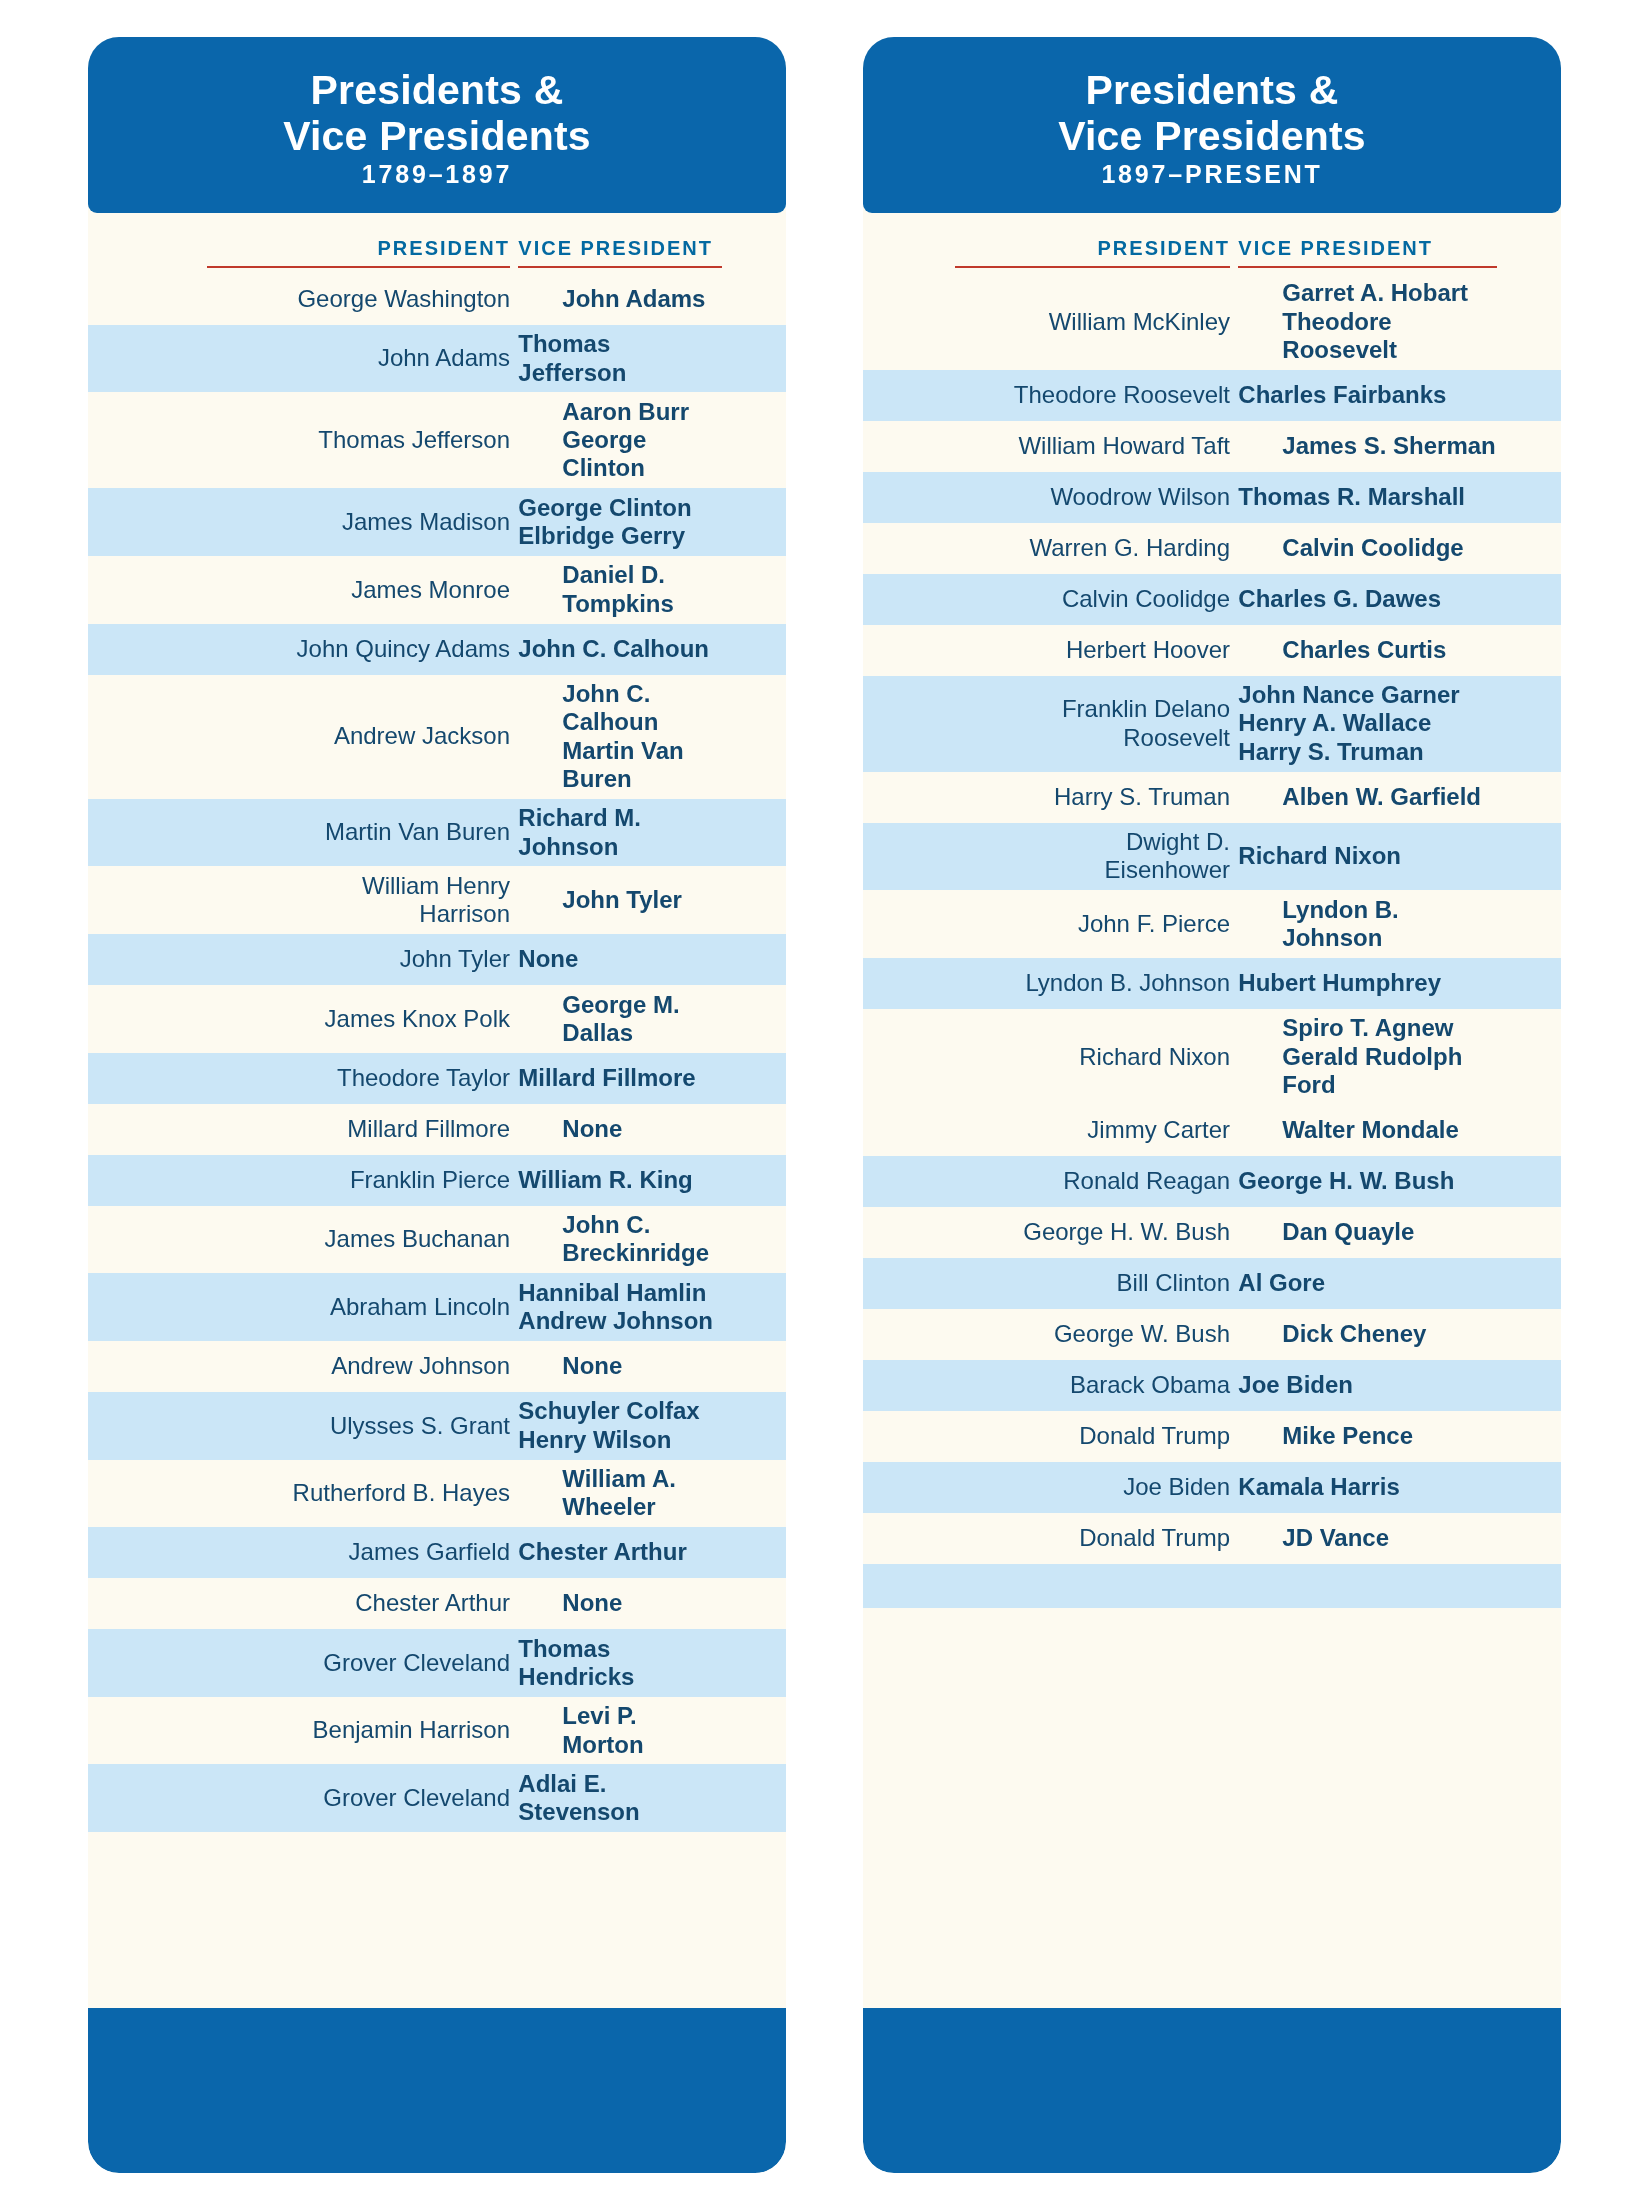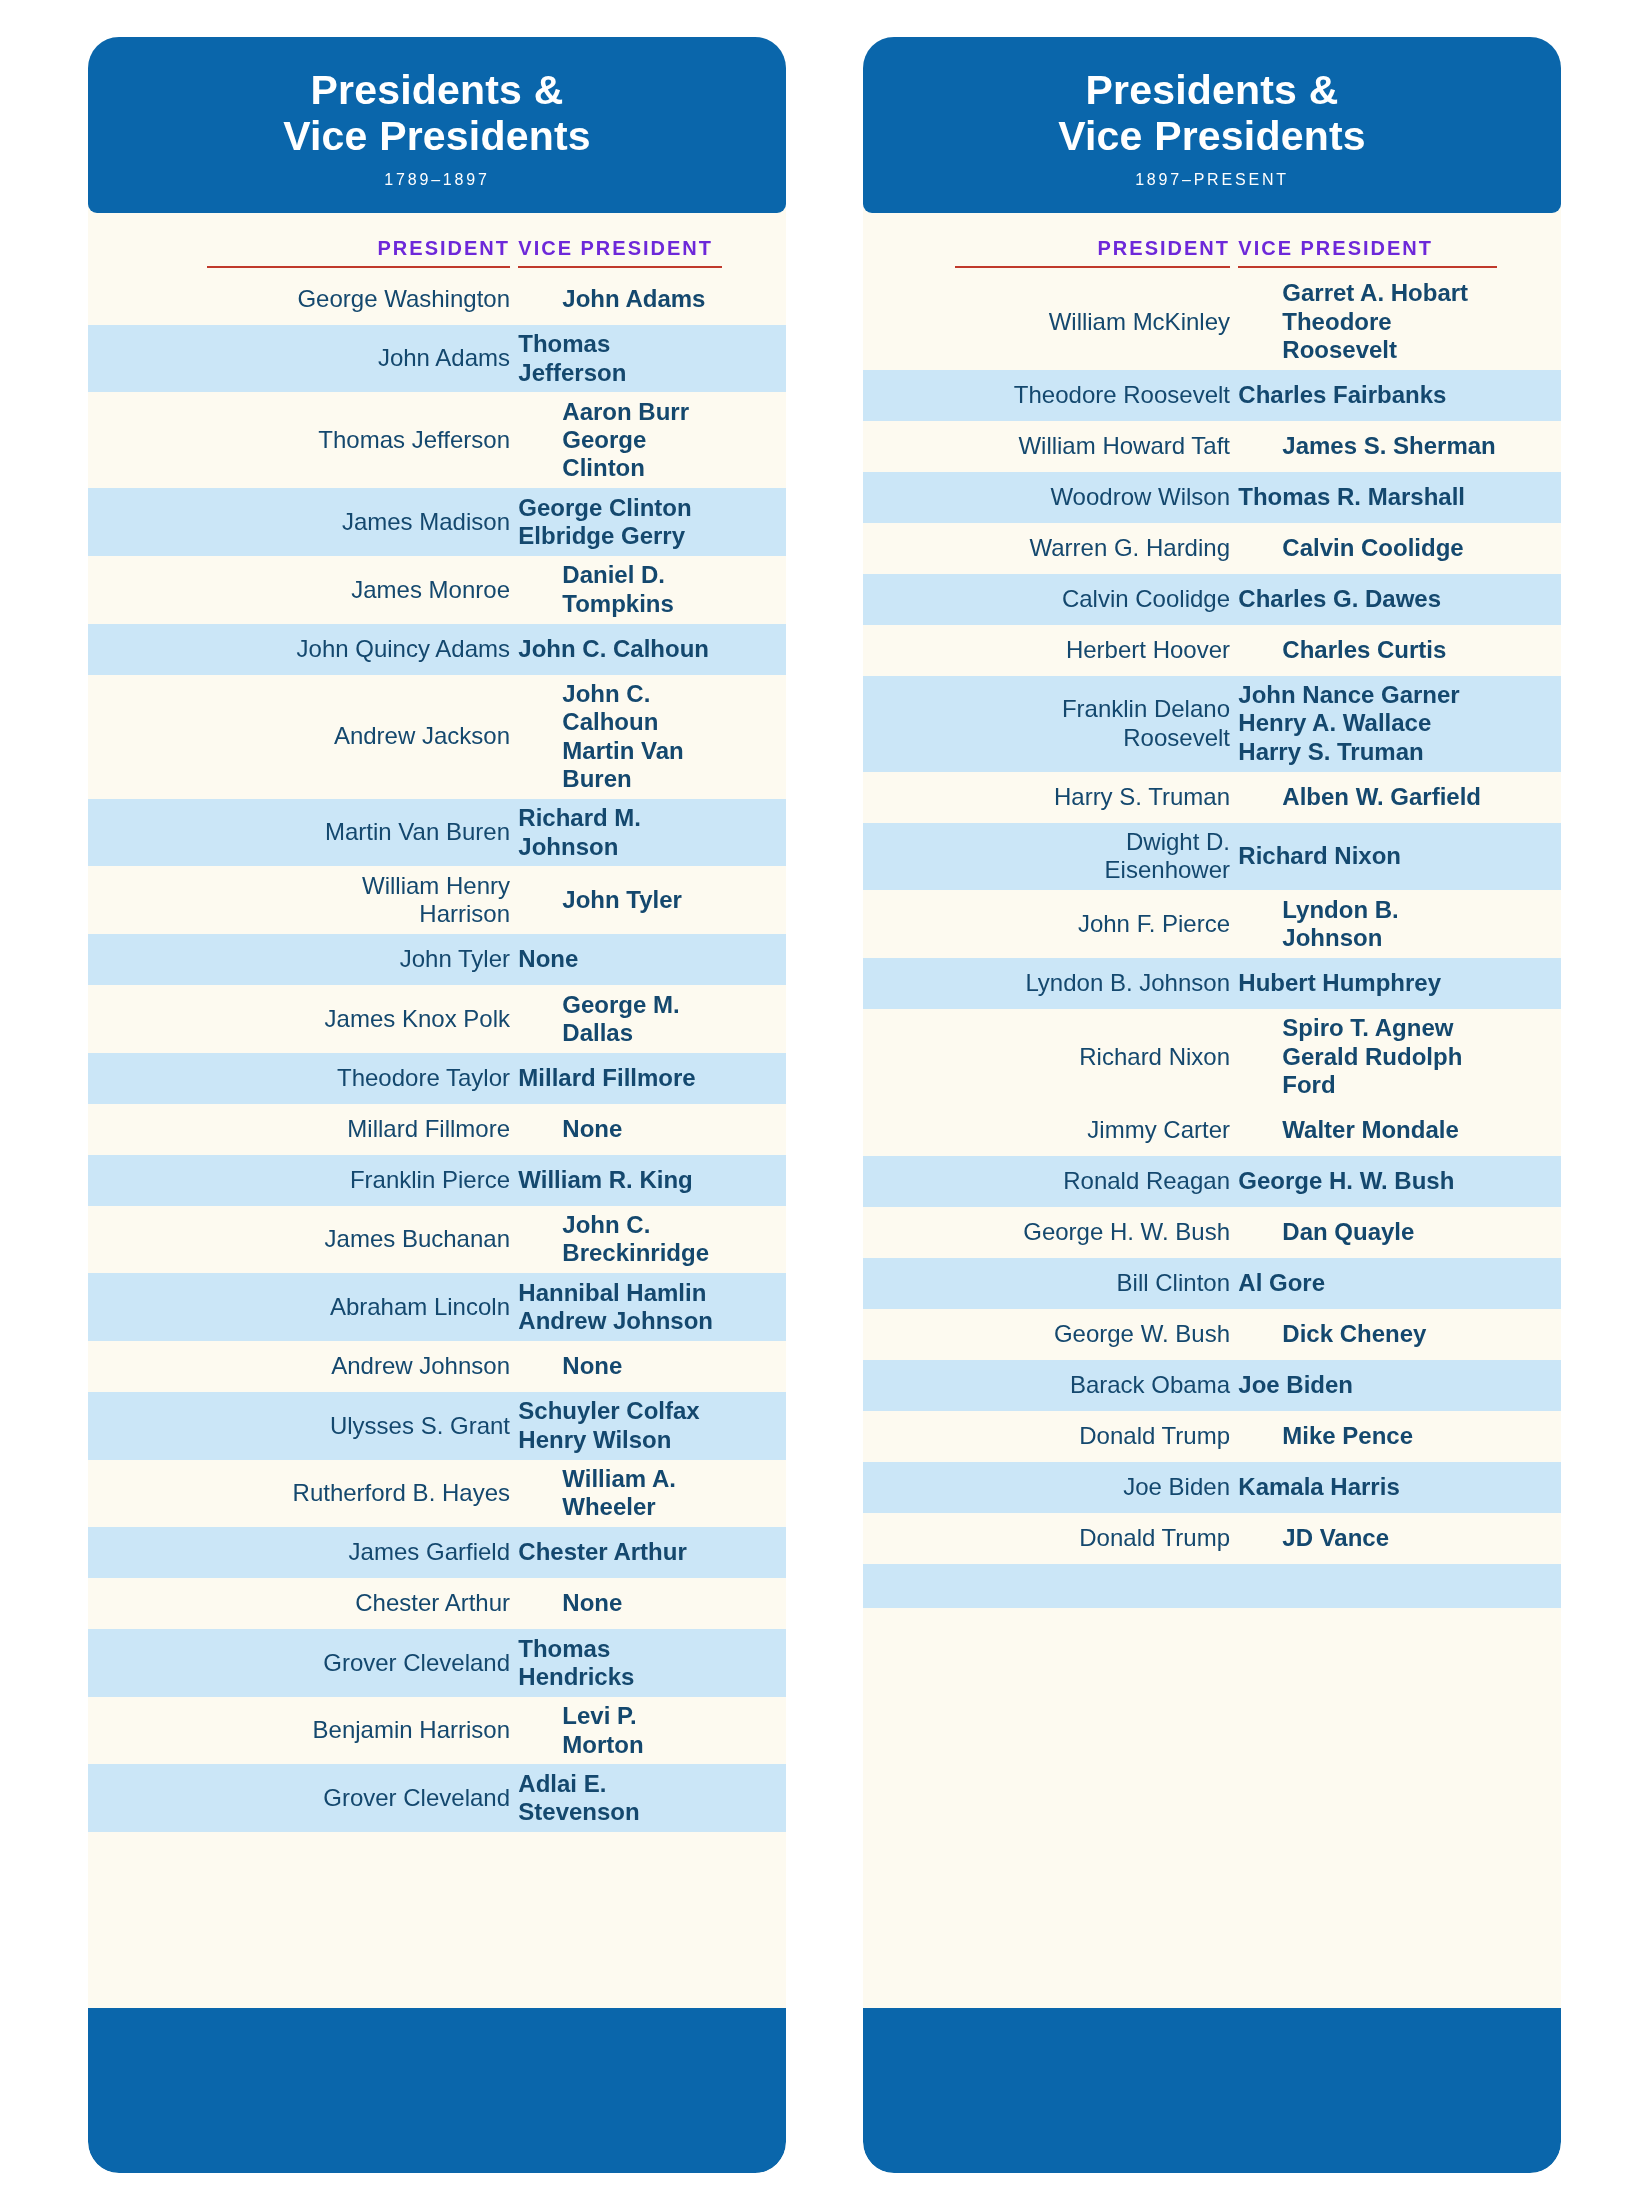--- a/index.html
+++ b/index.html
@@ -40,38 +40,37 @@
     padding: 31px 18.4px 24px 18.4px;
     border-radius: 9px;
   }
   .card-title {
     font-size: 41px;
     font-weight: bold;
     line-height: 1.12;
     letter-spacing: 0.2px;
   }
   .card-subtitle {
-    margin-top: 11px;
-    font-size: 16px;
-    font-weight: normal;
+    font-size: 25px;
+    font-weight: bold;
     letter-spacing: 2.8px;
   }
   .table-wrap {
     flex: 1;
     background: #fdfaf0;
     display: flex;
     flex-direction: column;
   }
   .col-heads {
     display: flex;
     padding: 24px 0 5.5px 0;
     background: #fdfaf0;
   }
   .col-heads .ch {
-    color: #6d28d9;
+    color: #0369a1;
     font-weight: bold;
     font-size: 20px;
     letter-spacing: 2px;
     border-bottom: 2.8px solid #c0392b;
     padding-bottom: 6.4px;
   }
   .ch-pres {
     width: 303px;
     text-align: right;
     margin-left: 119px;

